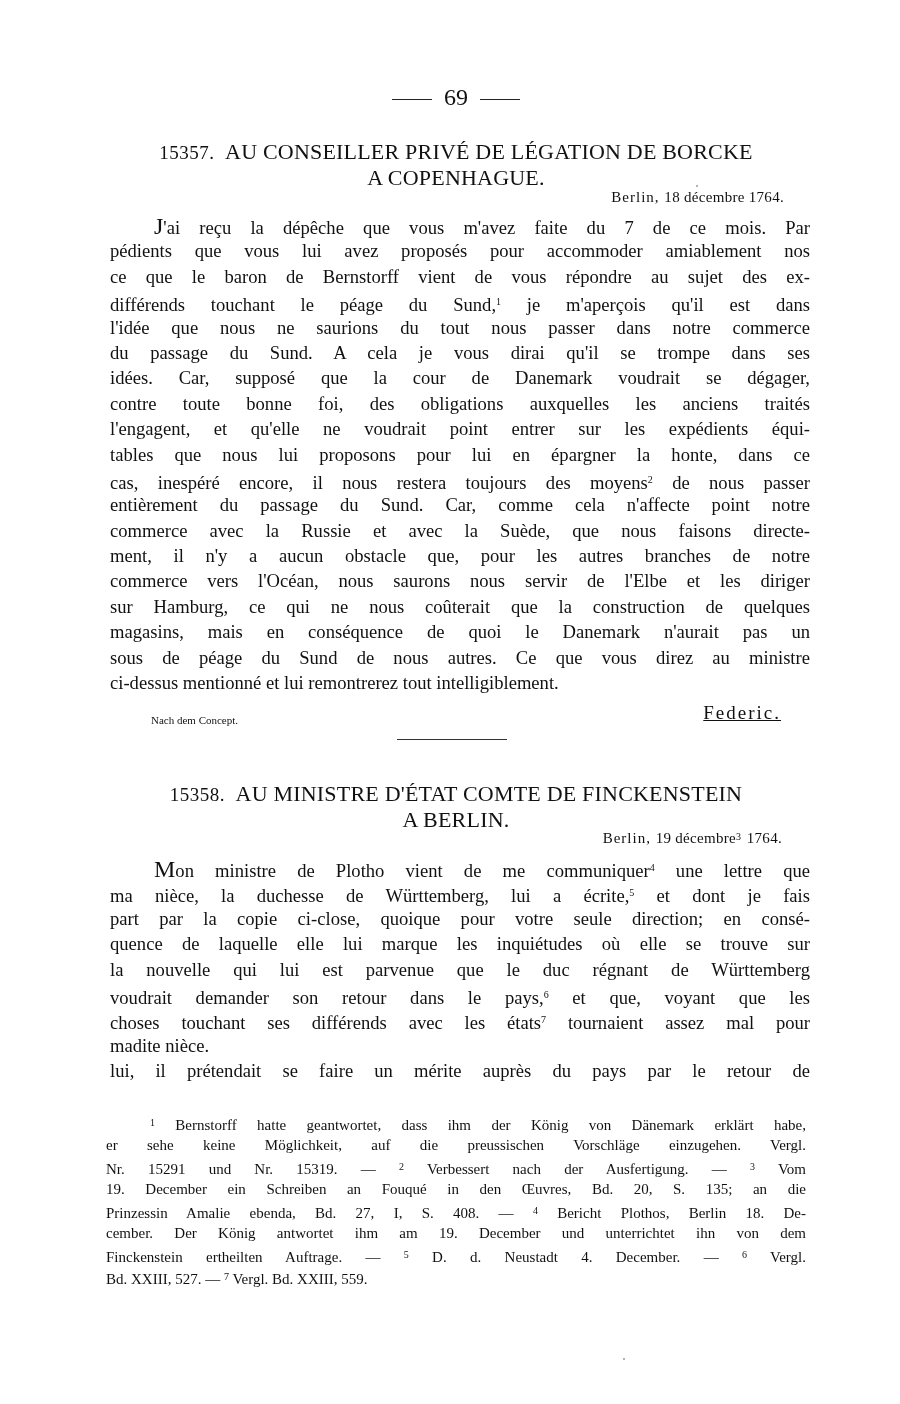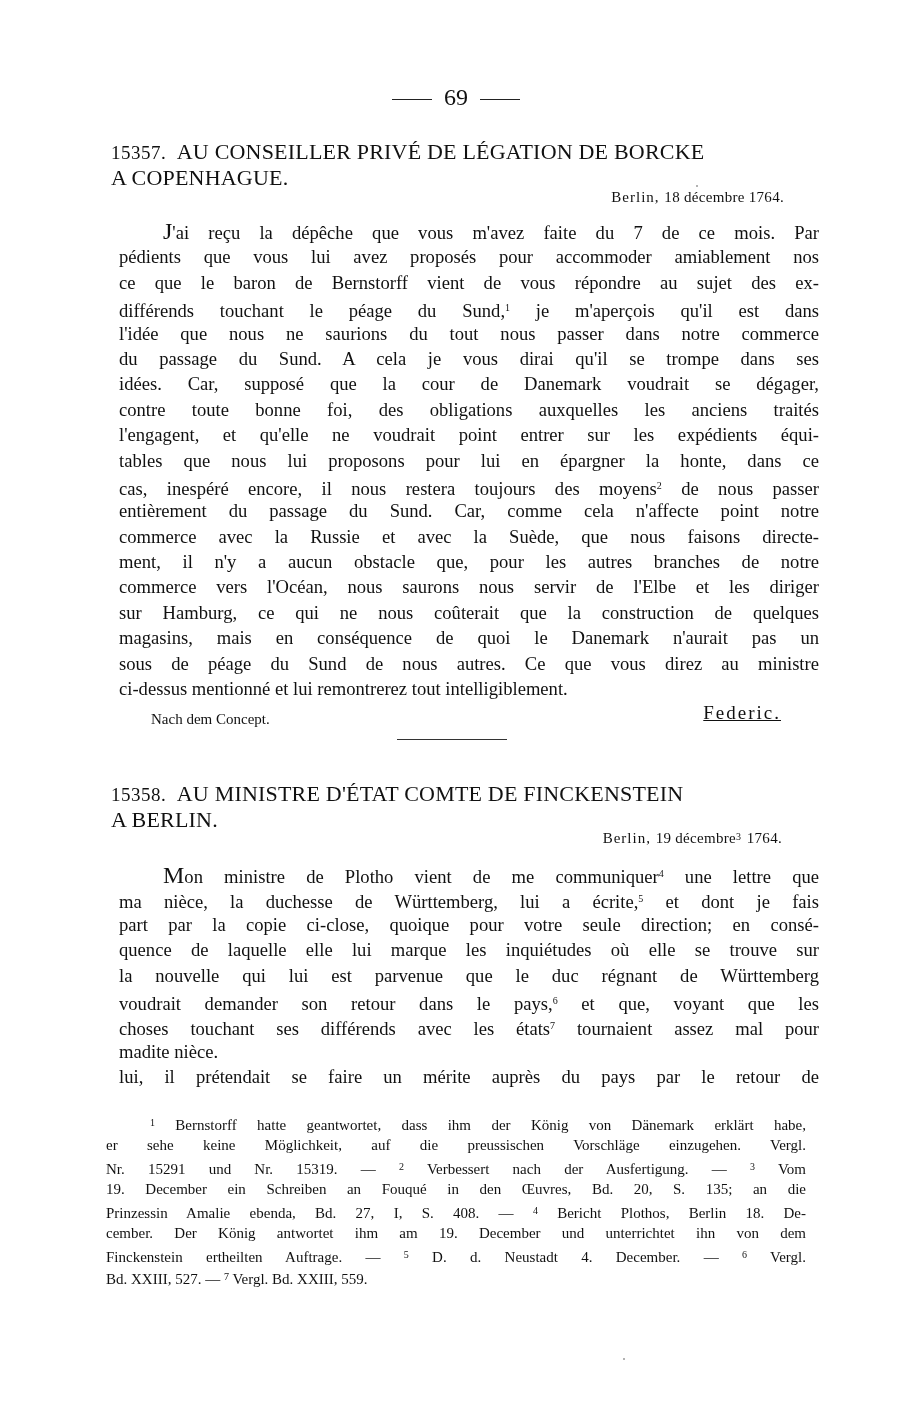--- a/index.html
+++ b/index.html
@@ -3,34 +3,34 @@
 <meta charset="utf-8">
 <style>
   html, body { margin: 0; padding: 0; background: #ffffff; }
   body { width: 900px; height: 1404px; position: relative; overflow: hidden;
          font-family: "Liberation Serif", "DejaVu Serif", serif; color: #111; }
   .page { position: absolute; left: 0; top: 0; width: 900px; height: 1404px; margin-left: 6px; }
   .pagenum { position: absolute; top: 84px; left: 0; width: 900px; text-align: center;
              font-size: 24px; }
   .pagenum .dash { display: inline-block; width: 40px; height: 1px; background: #222;
                    vertical-align: middle; margin: 0 12px; }
-  .heading { position: absolute; left: 105px; width: 690px; 
+  .heading { position: absolute; left: 105px; width: 690px; text-align: center;
              font-size: 22px; line-height: 25px; letter-spacing: 0.2px; }
   .heading .num { font-size: 19px; letter-spacing: 0.5px; margin-right: 6px; }
   .dateline { position: absolute; right: 122px; font-size: 15px; letter-spacing: 1px; }
   .dateline .sup { font-size: 10px; vertical-align: 3px; }
-  .body { position: absolute; left: 113px; width: 700px; font-size: 18.6px;
-          line-height: 33px; text-align: justify; }
+  .body { position: absolute; left: 104px; width: 700px; font-size: 18.6px;
+          line-height: 22px; text-align: justify; }
   .body .line { display: block; text-align: justify; text-align-last: justify; white-space: nowrap; height: 25.4px; }
   .body .line.last { text-align-last: left; }
   .body .indent { padding-left: 44px; }
   .dropcap { font-size: 24px; }
   .sup { font-size: 10px; vertical-align: 6px; }
   .sig-row { position: absolute; left: 145px; width: 630px; }
-  .source { font-size: 15px; }
+  .source { font-size: 11px; }
   .signature { position: absolute; right: 0; top: -8px; font-size: 19px; letter-spacing: 2px; text-decoration: underline; }
   .rule { position: absolute; left: 391px; width: 110px; height: 1px; background: #333; }
   .notes { position: absolute; left: 100px; width: 700px; font-size: 15px; line-height: 22px; }
   .notes .line { display: block; text-align: justify; text-align-last: justify; white-space: nowrap; height: 22px; }
   .notes .line.last { text-align-last: left; }
   .notes .indent { padding-left: 44px; }
   .notes .nsup { font-size: 10px; vertical-align: 4px; }
   .speck { position: absolute; width: 2px; height: 2px; background: #999; border-radius: 1px; }
 </style>
 </head>

